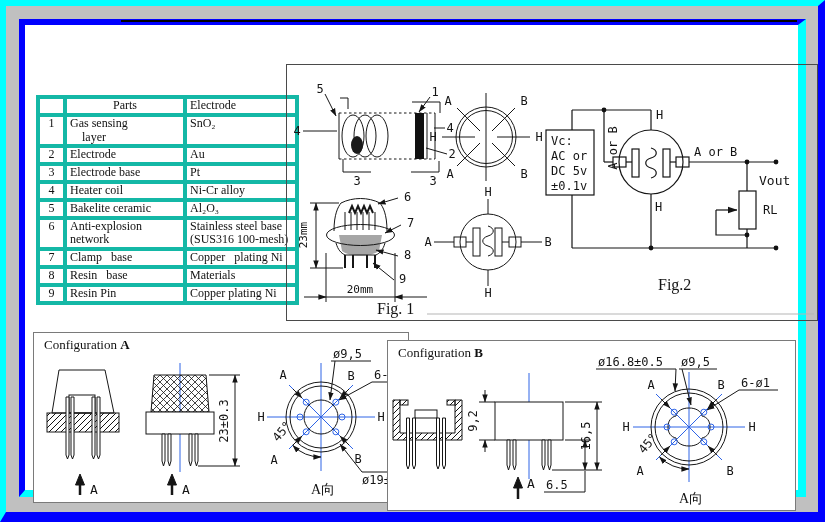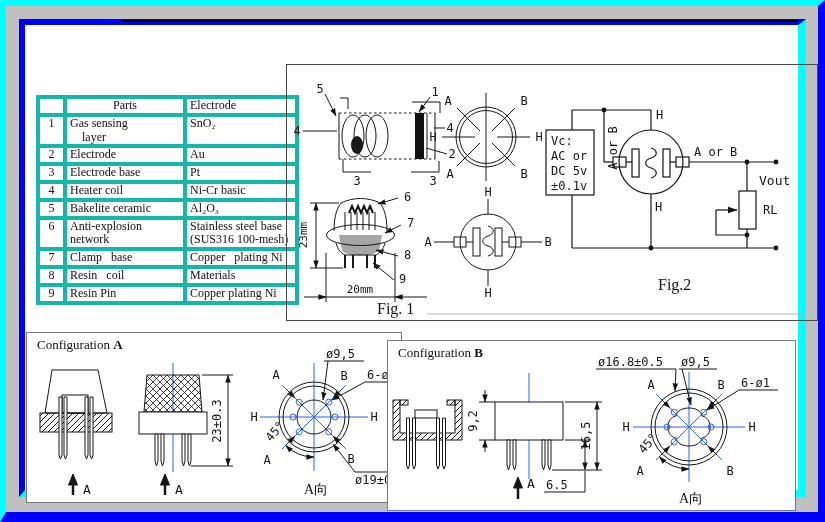--- a/index.html
+++ b/index.html
@@ -13,21 +13,21 @@
   .content{position:absolute;inset:0;}
   .top-rule{position:absolute;left:96px;top:-5px;width:676px;height:2px;background:#000;}
   .page-title{position:absolute;left:69px;top:2px;font-size:16px;color:#101010;}
   .parts-table{position:absolute;left:11px;top:70px;border-collapse:collapse;table-layout:fixed;
     font-family:"Liberation Serif","DejaVu Serif",serif;font-size:12px;line-height:1.15;color:#101010;}
   .parts-table td{border:4px solid #14b8a6;padding:0 3px;vertical-align:top;white-space:pre-wrap;overflow:hidden;}
   .parts-table td.num{text-align:center;padding:0 1px;}
   .parts-table td.hdr-parts{text-align:center;}
   .fig-panel{position:absolute;left:261px;top:39px;width:530px;height:255px;border:1px solid #4a4a4a;}
   .cfg-panel{position:absolute;top:307px;height:169px;border:1px solid #7a7a7a;background:#fff;}
-  .cfg-a{left:1px;width:374px;text-align:right;}
+  .cfg-a{left:8px;width:374px;text-align:right;}
   .cfg-b{left:362px;width:407px;margin-top:8px;}
   .cfg-label{position:absolute;left:10px;top:4px;font-size:13px;color:#101010;z-index:2;}
   svg{display:block;}
   svg text{fill:#141414;stroke:none;font-family:"DejaVu Sans Mono",monospace;font-size:12px;}
   svg text.ser{font-family:"Liberation Serif","DejaVu Serif",serif;font-size:16px;}
   svg text.cap{font-family:"Liberation Serif","DejaVu Serif",serif;font-size:14px;}
   svg text.sm{font-size:11px;}
   .ink{stroke:#161616;fill:none;stroke-width:1;}
   .ink2{stroke:#141414;fill:none;stroke-width:1.2;}
   .cl{stroke:#2e64e6;fill:none;stroke-width:1;}
@@ -81,42 +81,42 @@
               <td>Au</td>
             </tr>
       <tr>
               <td class="num">3</td>
               <td>Electrode base</td>
               <td>Pt</td>
             </tr>
       <tr>
               <td class="num">4</td>
               <td>Heater coil</td>
-              <td>Ni-Cr basic</td>
+              <td>Ni-Cr alloy</td>
             </tr>
       <tr>
               <td class="num">5</td>
               <td>Bakelite ceramic</td>
               <td>Al₂O₃</td>
             </tr>
       <tr>
               <td class="num">6</td>
               <td>Anti-explosion
 network</td>
               <td>Stainless steel base
 (SUS316 100-mesh)</td>
             </tr>
       <tr>
               <td class="num">7</td>
               <td>Clamp   base</td>
               <td>Copper   plating Ni</td>
             </tr>
       <tr>
               <td class="num">8</td>
-              <td>Resin   coil</td>
+              <td>Resin   base</td>
               <td>Materials</td>
             </tr>
       <tr>
               <td class="num">9</td>
               <td>Resin Pin</td>
               <td>Copper plating Ni</td>
             </tr>
     </tbody>
         </table>
 

